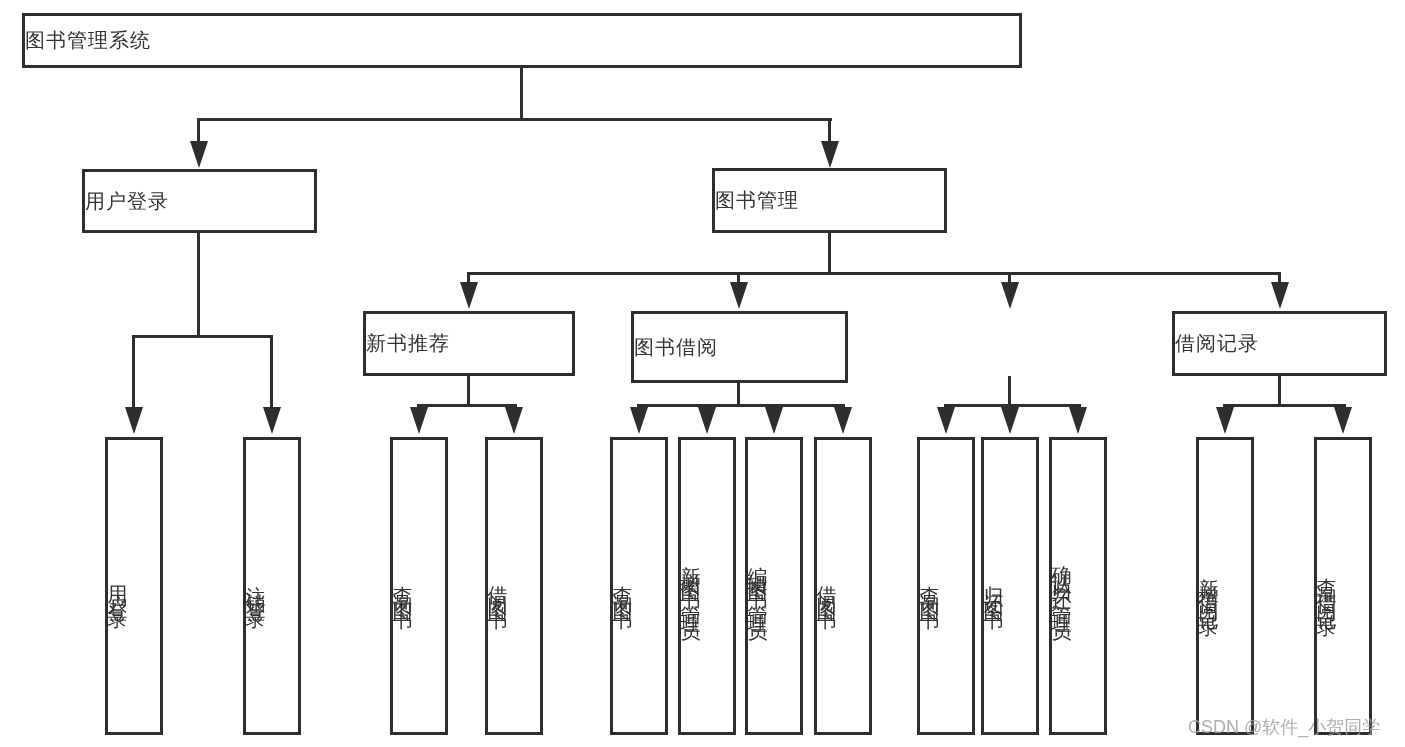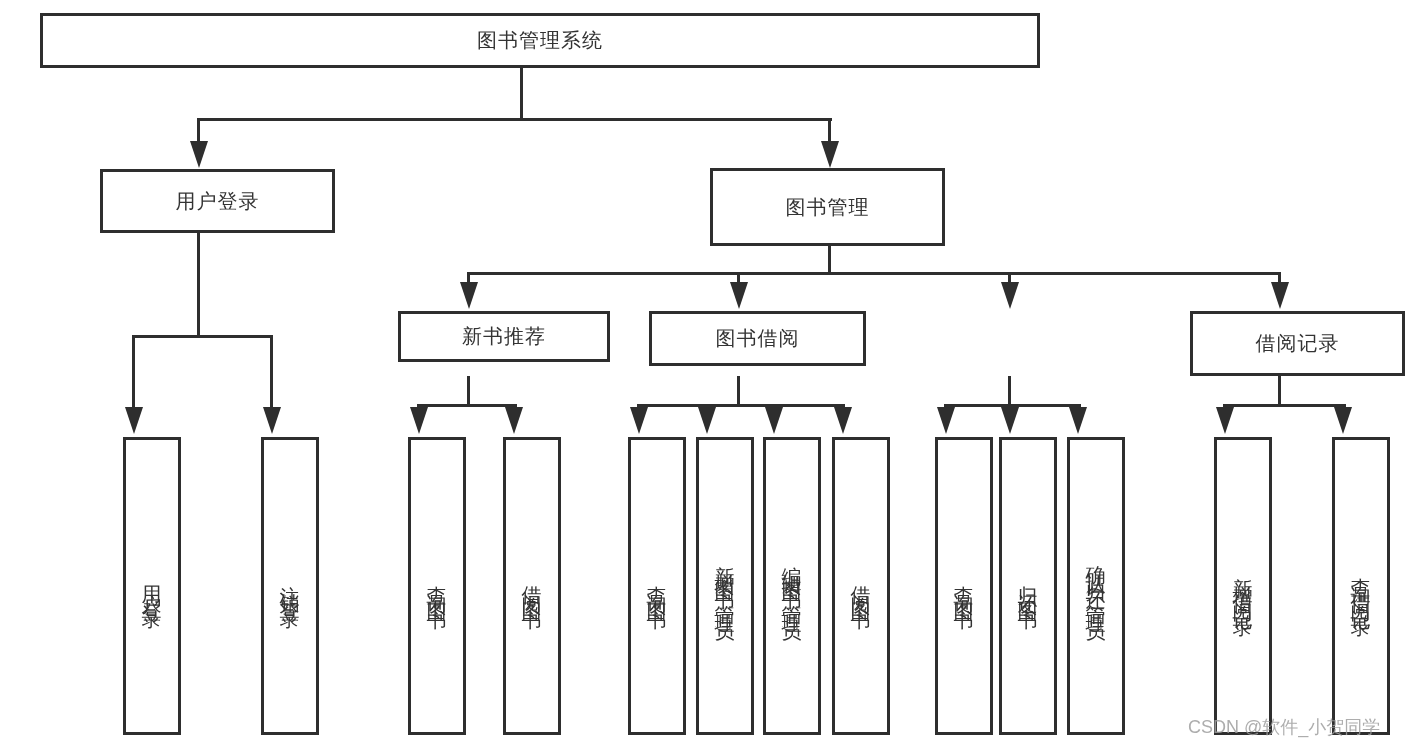--- a/index.html
+++ b/index.html
@@ -10,26 +10,24 @@
     font-family:"Liberation Sans","DejaVu Sans",sans-serif;
     overflow:hidden;
   }
   .node{
     position:absolute;
     box-sizing:border-box;
     border:3px solid #2e2e2e;
     background:#ffffff;
     display:flex;
     align-items:center;
-    justify-content:center;
     color:#333333;
     font-size:20px;
     letter-spacing:1px;
     z-index:2;
-    margin-left:18px;
   }
   .leaf{
     top:437px;
     width:58px;
     height:298px;
   }
   .vtext{
     writing-mode:vertical-rl;
     text-orientation:mixed;
     letter-spacing:8px;
@@ -63,29 +61,29 @@
 <div id="canvas">
 
   <div class="node" style="left:22px;top:13px;width:1000px;height:55px">
     <span>图书管理系统</span>
   </div>
 
   <div class="node" style="left:82px;top:169px;width:235px;height:64px">
     <span>用户登录</span>
   </div>
 
-  <div class="node" style="left:692px;top:168px;width:235px;height:78px">
+  <div class="node" style="left:712px;top:168px;width:235px;height:65px">
     <span>图书管理</span>
   </div>
 
-  <div class="node" style="left:380px;top:311px;width:212px;height:51px">
+  <div class="node" style="left:363px;top:311px;width:212px;height:65px">
     <span>新书推荐</span>
   </div>
 
-  <div class="node" style="left:631px;top:311px;width:217px;height:55px">
+  <div class="node" style="left:631px;top:311px;width:217px;height:72px">
     <span>图书借阅</span>
   </div>
 
 
   <div class="node" style="left:1172px;top:311px;width:215px;height:65px">
     <span>借阅记录</span>
   </div>
 
   <div class="node leaf" style="left:105px">
     <span class="vtext">用户登录</span>

